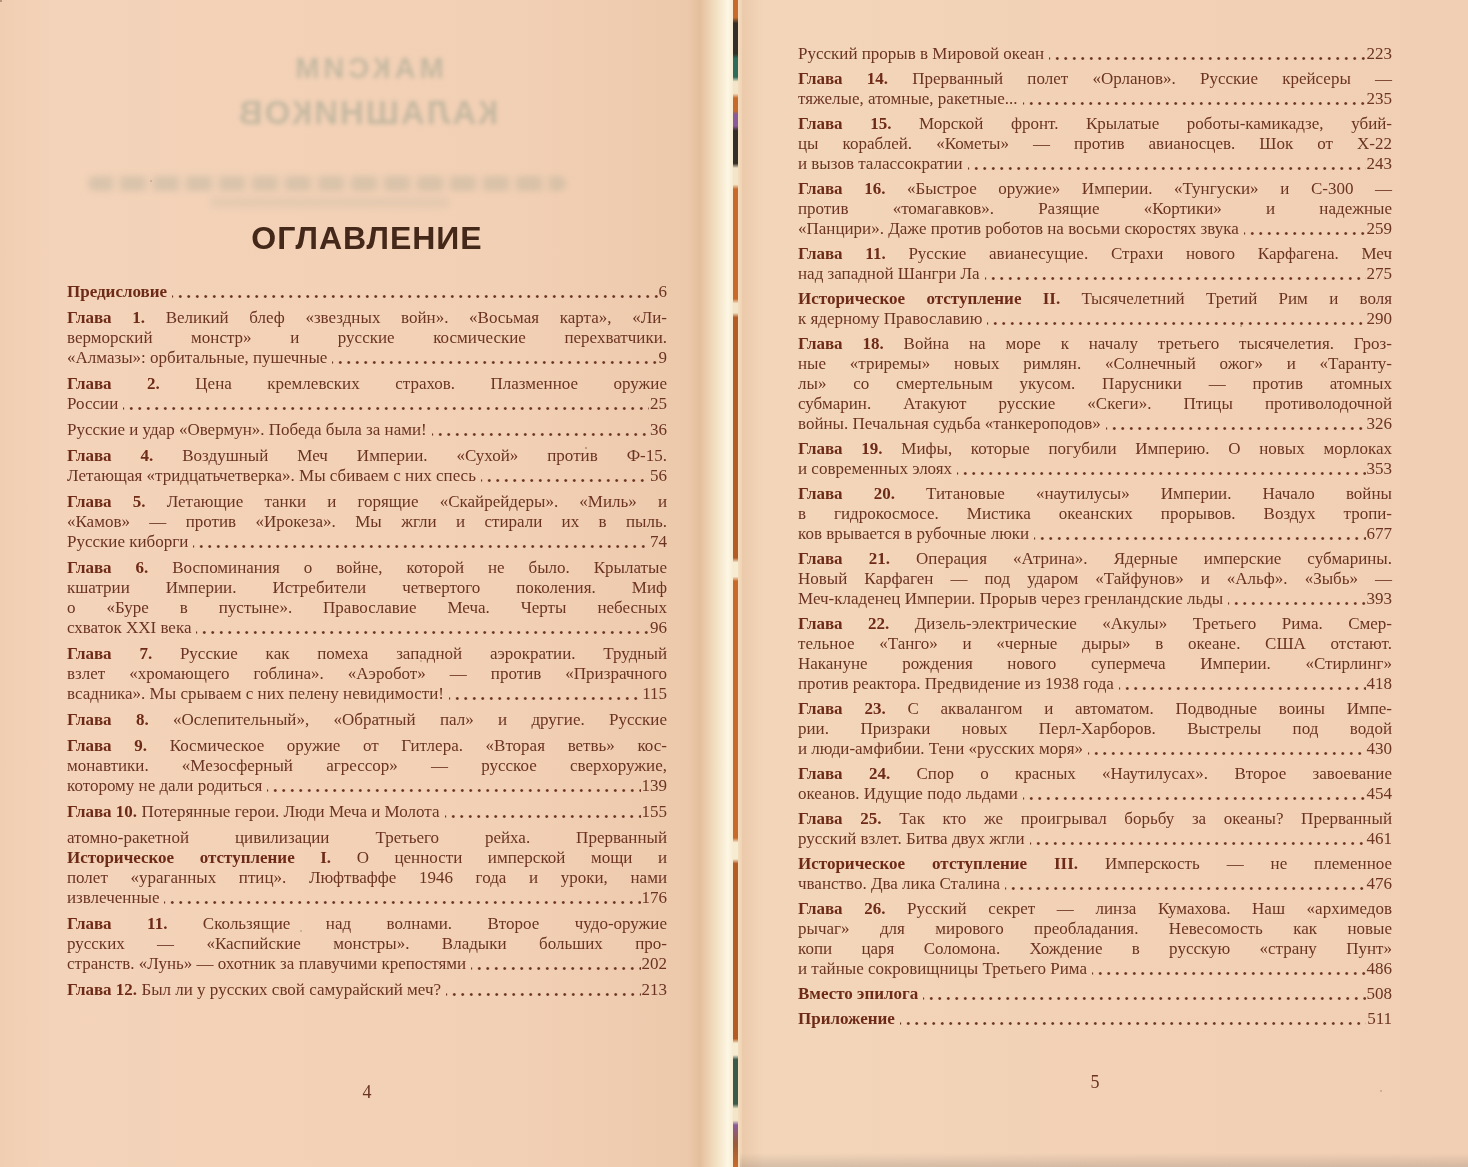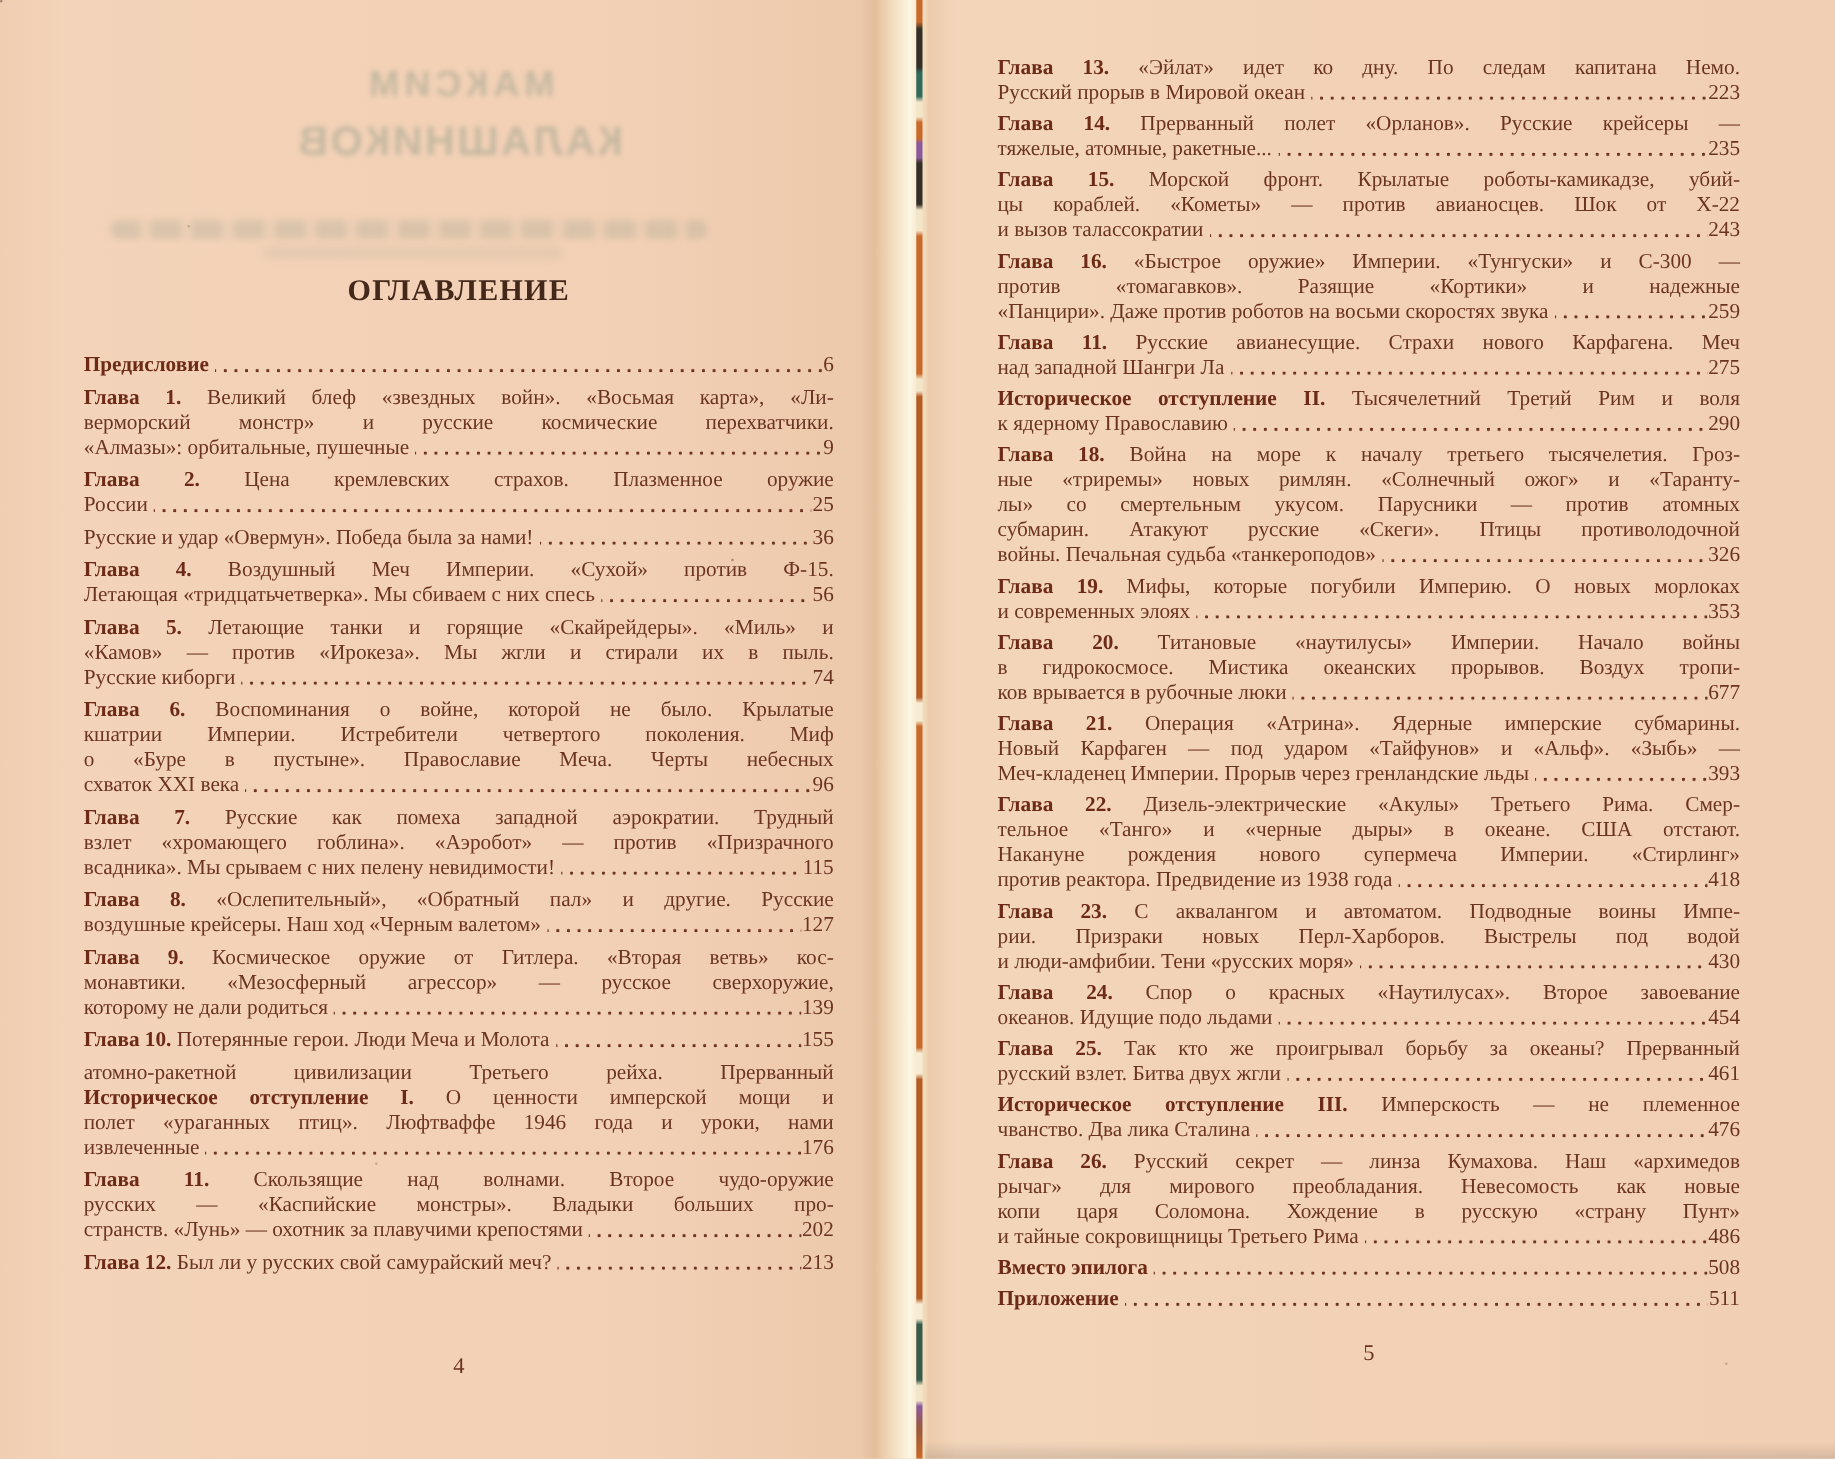--- a/index.html
+++ b/index.html
@@ -38,21 +38,21 @@
     font-family:"Liberation Sans", sans-serif; font-weight:bold; pointer-events:none; }
   .ghost .g1 { font-size:29px; letter-spacing:4px; }
   .ghost .g2 { font-size:33px; letter-spacing:2px; margin-top:9px; }
   .ghost-blob { position:absolute; top:176px; left:88px; width:478px; height:15px; border-radius:8px;
     background:repeating-linear-gradient(90deg, rgba(150,158,136,.55) 0 24px, rgba(150,158,136,.12) 24px 33px);
     filter:blur(3px); opacity:.5; }
   .ghost-blob2 { position:absolute; top:198px; left:210px; width:240px; height:9px; border-radius:5px;
     background:rgba(150,158,136,.35); filter:blur(3.5px); opacity:.45; }
 
   .toc-title { position:absolute; top:220px; left:67px; width:600px; margin:0; text-align:center;
-    font-family:Liberation Serif, serif; font-weight:bold; font-size:24px; letter-spacing:1px;
+    font-family:Liberation Sans, sans-serif; font-weight:bold; font-size:32px; letter-spacing:1px;
     color:var(--ink-title,#44281a); }
 
   .entries { position:absolute; width:600px; }
   .page-left  .entries { left:67px; top:282px; }
   .page-right .entries { left:63px; top:44px;  width:594px; }
 
   .entry { font-size:17px; line-height:20px; color:var(--ink,#6b3322); margin-bottom:6px; }
   .page-right .entry { margin-bottom:5px; }
   .jline { text-align:justify; text-align-last:justify; }
   .lline { display:flex; align-items:center; }
@@ -152,25 +152,20 @@
           <div class="jline"><span class="lbl">Глава 7.</span> Русские как помеха западной аэрократии. Трудный</div>
           <div class="jline">взлет «хромающего гоблина». «Аэробот» — против «Призрачного</div>
           <div class="lline">
             <span class="tail">всадника». Мы срываем с них пелену невидимости!</span>
             <span class="dots"></span>
             <span class="pg">115</span>
           </div>
         </div>
         <div class="entry">
           <div class="jline"><span class="lbl">Глава 8.</span> «Ослепительный», «Обратный пал» и другие. Русские</div>
-          <div class="lline">
-            <span class="tail">воздушные крейсеры. Наш ход «Черным валетом»</span>
-            <span class="dots"></span>
-            <span class="pg">127</span>
-          </div>
         </div>
         <div class="entry">
           <div class="jline"><span class="lbl">Глава 9.</span> Космическое оружие от Гитлера. «Вторая ветвь» кос-</div>
           <div class="jline">монавтики. «Мезосферный агрессор» — русское сверхоружие,</div>
           <div class="lline">
             <span class="tail">которому не дали родиться</span>
             <span class="dots"></span>
             <span class="pg">139</span>
           </div>
         </div>
@@ -208,21 +203,20 @@
           </div>
         </div>
       </div>
 
     <div class="pagenum">4</div>
   </div>
 
   <div class="page page-right">
     <div class="entries" id="right-entries">
         <div class="entry">
-          <div class="jline"><span class="lbl">Глава 13.</span> «Эйлат» идет ко дну. По следам капитана Немо.</div>
           <div class="lline">
             <span class="tail">Русский прорыв в Мировой океан</span>
             <span class="dots"></span>
             <span class="pg">223</span>
           </div>
         </div>
         <div class="entry">
           <div class="jline"><span class="lbl">Глава 14.</span> Прерванный полет «Орланов». Русские крейсеры —</div>
           <div class="lline">
             <span class="tail">тяжелые, атомные, ракетные...</span>

